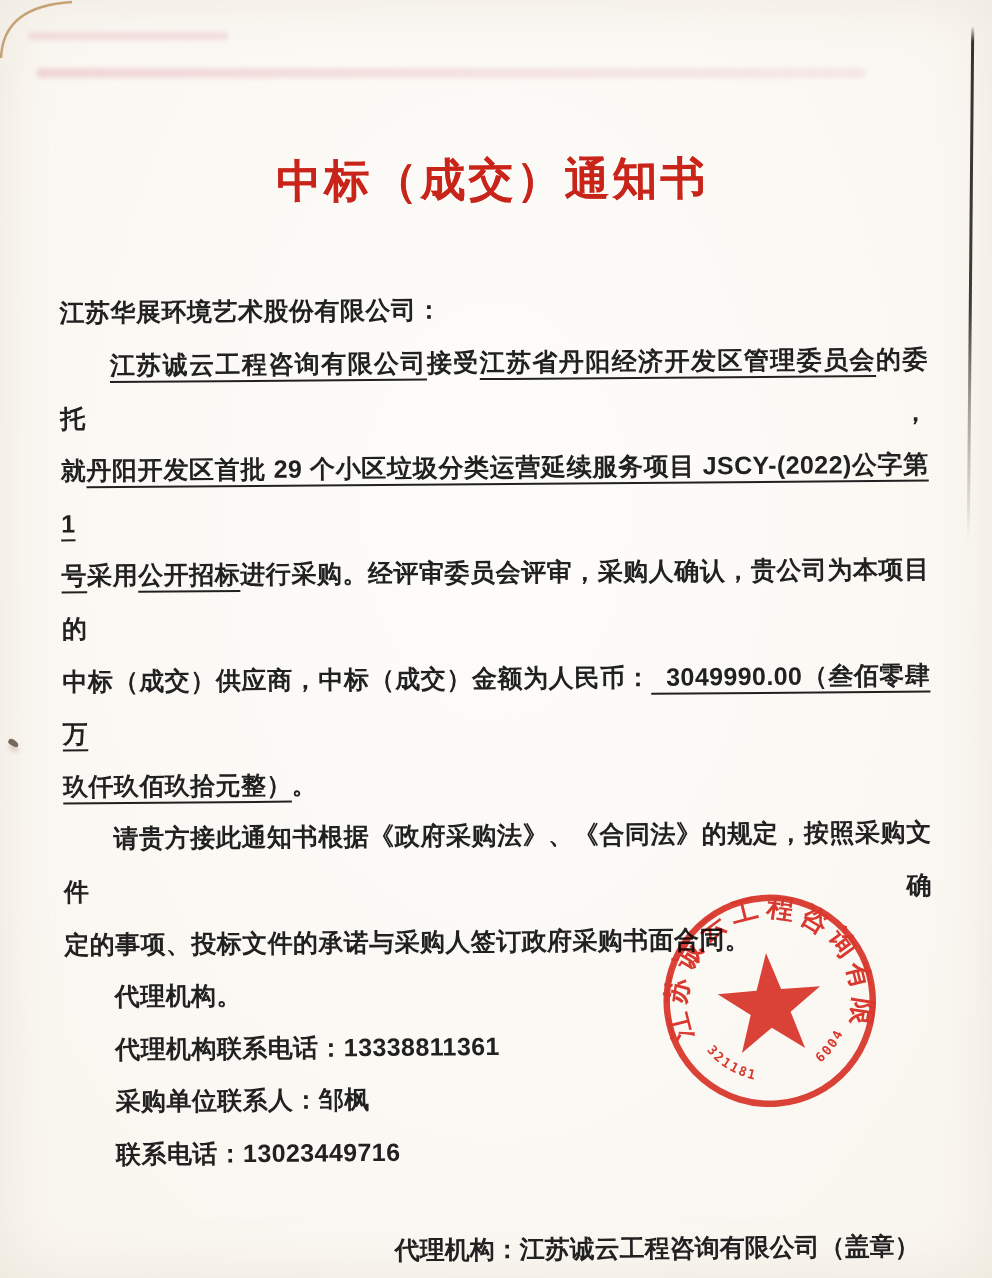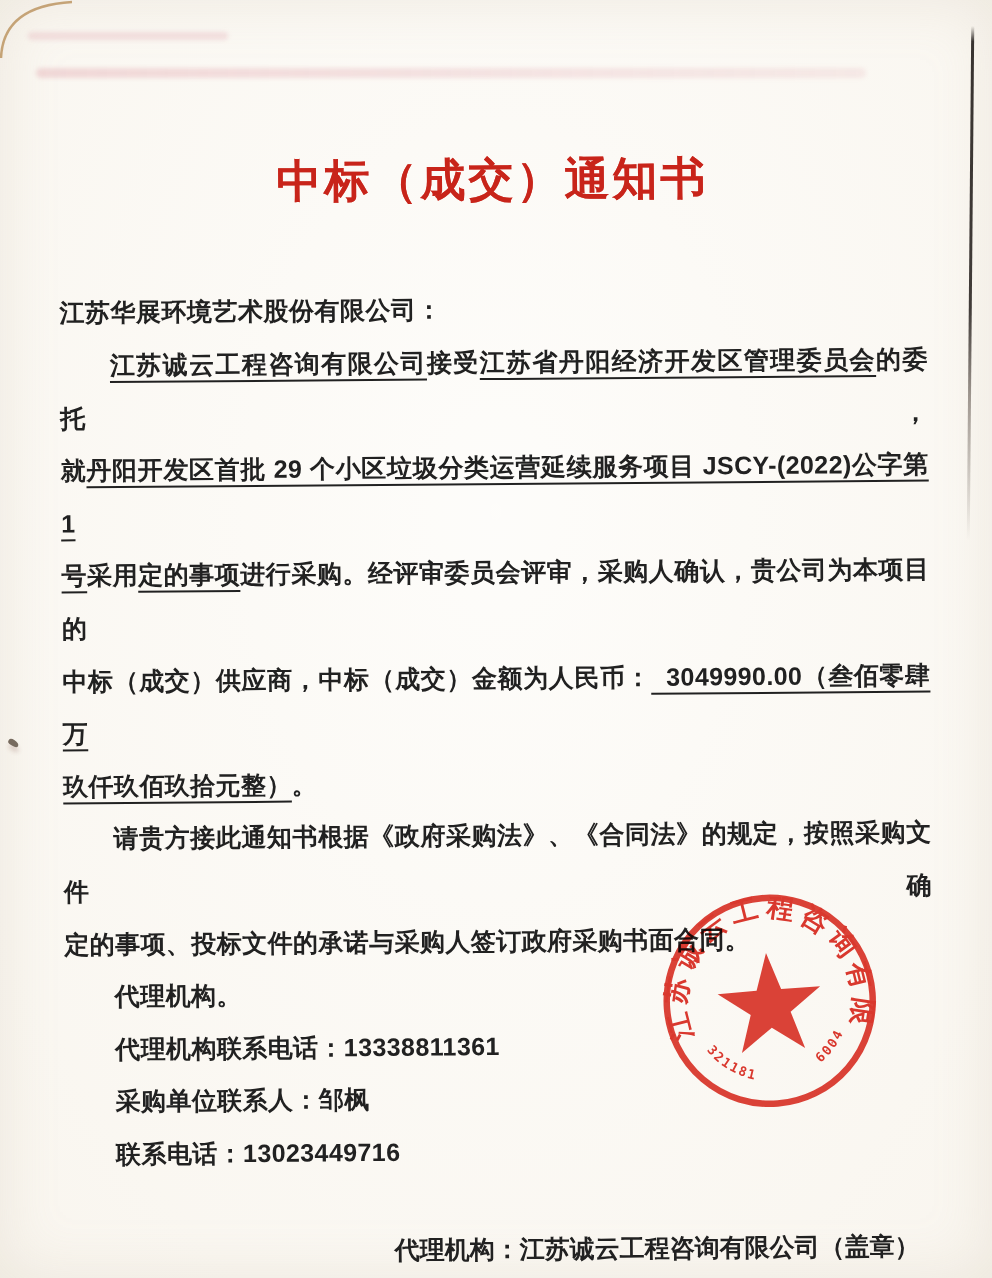--- a/index.html
+++ b/index.html
@@ -116,21 +116,21 @@
 
   <div class="content">
 
     <div class="title">中标（成交）通知书</div>
 
     <div class="addressee">江苏华展环境艺术股份有限公司：</div>
 
     <div class="body-text">
         <div class="line indent full"><span class="u">江苏诚云工程咨询有限公司</span><span>接受</span><span class="u">江苏省丹阳经济开发区管理委员会</span><span>的委托，</span></div>
         <div class="line full"><span>就</span><span class="u">丹阳开发区首批 29 个小区垃圾分类运营延续服务项目 JSCY-(2022)公字第 1</span></div>
-        <div class="line full"><span class="u">号</span><span>采用</span><span class="u">定的事项</span><span>进行采购。经评审委员会评审，采购人确认，贵公司为本项目的</span></div>
+        <div class="line full"><span class="u">号</span><span>采用</span><span class="u">公开招标</span><span>进行采购。经评审委员会评审，采购人确认，贵公司为本项目的</span></div>
         <div class="line full"><span>中标（成交）供应商，中标（成交）金额为人民币：</span><span class="u">&nbsp;&nbsp;3049990.00（叁佰零肆万</span></div>
         <div class="line"><span class="u">玖仟玖佰玖拾元整）</span><span>。</span></div>
         <div class="line indent full"><span>请贵方接此通知书根据《政府采购法》、《合同法》的规定，按照采购文件确</span></div>
         <div class="line"><span>定的事项、投标文件的承诺与采购人签订政府采购书面合同。</span></div>
         <div class="line indent"><span>代理机构。</span></div>
         <div class="line indent"><span>代理机构联系电话：13338811361</span></div>
         <div class="line indent"><span>采购单位联系人：邹枫</span></div>
         <div class="line indent"><span>联系电话：13023449716</span></div>
       </div>
 

